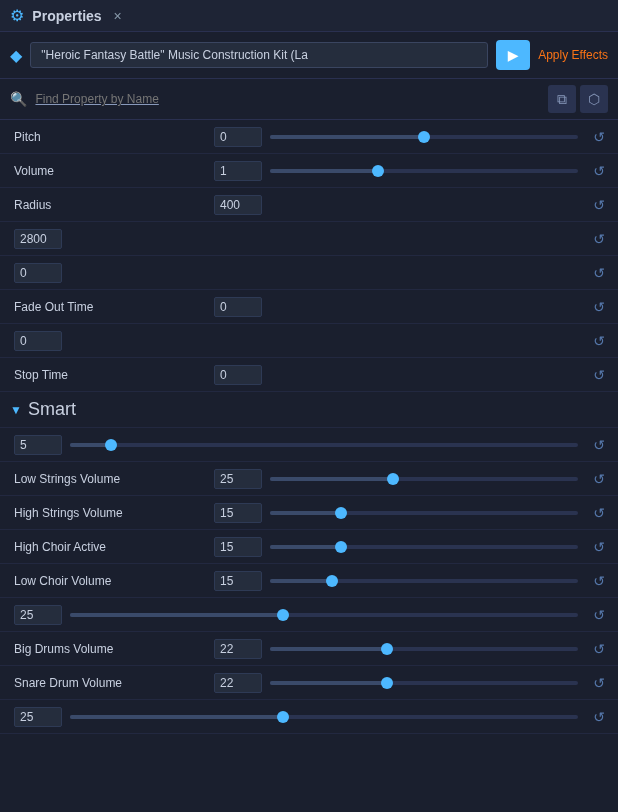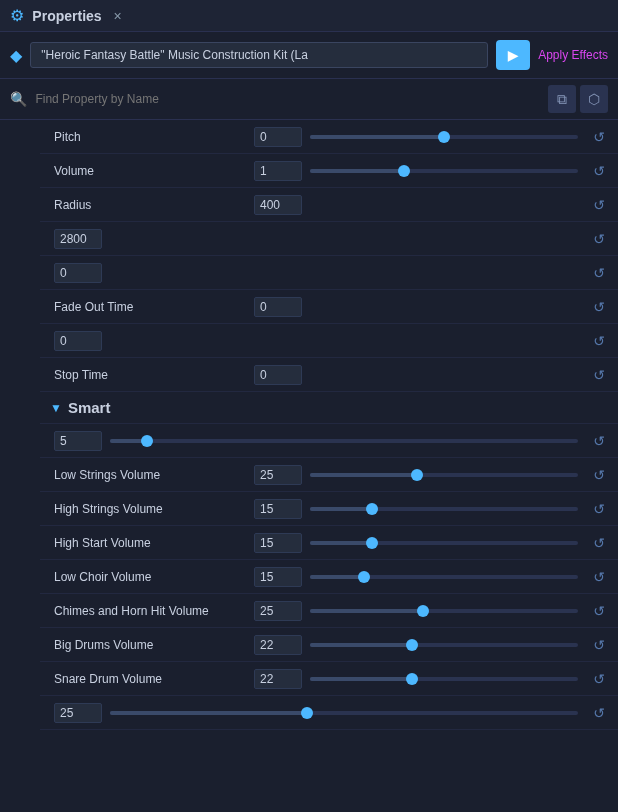--- a/index.html
+++ b/index.html
@@ -72,21 +72,21 @@
       display: flex;
       align-items: center;
       justify-content: center;
       cursor: pointer;
       color: white;
       font-size: 14px;
     }
     .apply-effects-btn {
       background: transparent;
       border: none;
-      color: #d946ef;
+      color: #f97316;
       cursor: pointer;
       font-size: 12px;
       white-space: nowrap;
     }
 
     
     .search-bar {
       display: flex;
       align-items: center;
       background: #1a1f2e;
@@ -98,20 +98,21 @@
       color: #5577aa;
       font-size: 14px;
     }
     .search-input {
       background: transparent;
       border: none;
       outline: none;
       color: #8899bb;
       font-size: 12px;
       flex: 1;
+      text-decoration: underline;
     }
 
     
     .icon-btns {
       display: flex;
       gap: 4px;
       margin-left: auto;
     }
     .icon-btn {
       background: #2a3350;
@@ -124,21 +125,20 @@
       justify-content: center;
       cursor: pointer;
       color: #8899bb;
       font-size: 14px;
     }
 
     
     .props-container {
       overflow-y: auto;
       height: calc(812px - 140px);
-      padding-left: 40px;
     }
     .prop-row {
       display: flex;
       align-items: center;
       padding: 5px 10px 5px 14px;
       border-bottom: 1px solid #222840;
       min-height: 34px;
     }
     .prop-label {
       width: 200px;
@@ -206,22 +206,22 @@
       border-bottom: 1px solid #222840;
       cursor: pointer;
       gap: 6px;
     }
     .section-arrow {
       color: #4db8ff;
       font-size: 12px;
     }
     .section-title {
       color: #c8d0e0;
-      font-size: 15px;
-      font-weight: 700;
+      font-size: 18px;
+      font-weight: 400;
       text-align: right;
     }
   </style>
 </head>
 <body>
 
 <div class="title-bar">
   <span class="title-bar-icon">⚙</span>
   <span class="title-bar-text">Properties</span>
   <span class="title-bar-close">×</span>
@@ -327,39 +327,38 @@
       <div class="prop-row">
         <div class="prop-label">High Strings Volume</div>
         <div class="prop-value">15</div>
         <div class="slider-container">
           <div class="slider-fill" style="width: 23%;"></div>
           <div class="slider-thumb" style="left: 23%;"></div>
         </div>
         <button class="reset-btn">↺</button>
       </div>
       <div class="prop-row">
-        <div class="prop-label">High Start Volume</div>
+        <div class="prop-label">High Choir Active</div>
         <div class="prop-value">15</div>
         <div class="slider-container">
           <div class="slider-fill" style="width: 23%;"></div>
           <div class="slider-thumb" style="left: 23%;"></div>
         </div>
         <button class="reset-btn">↺</button>
       </div>
       <div class="prop-row">
         <div class="prop-label">Low Choir Volume</div>
         <div class="prop-value">15</div>
         <div class="slider-container">
           <div class="slider-fill" style="width: 20%;"></div>
           <div class="slider-thumb" style="left: 20%;"></div>
         </div>
         <button class="reset-btn">↺</button>
       </div>
       <div class="prop-row">
-        <div class="prop-label">Chimes and Horn Hit Volume</div>
         <div class="prop-value">25</div>
         <div class="slider-container">
           <div class="slider-fill" style="width: 42%;"></div>
           <div class="slider-thumb" style="left: 42%;"></div>
         </div>
         <button class="reset-btn">↺</button>
       </div>
       <div class="prop-row">
         <div class="prop-label">Big Drums Volume</div>
         <div class="prop-value">22</div>

